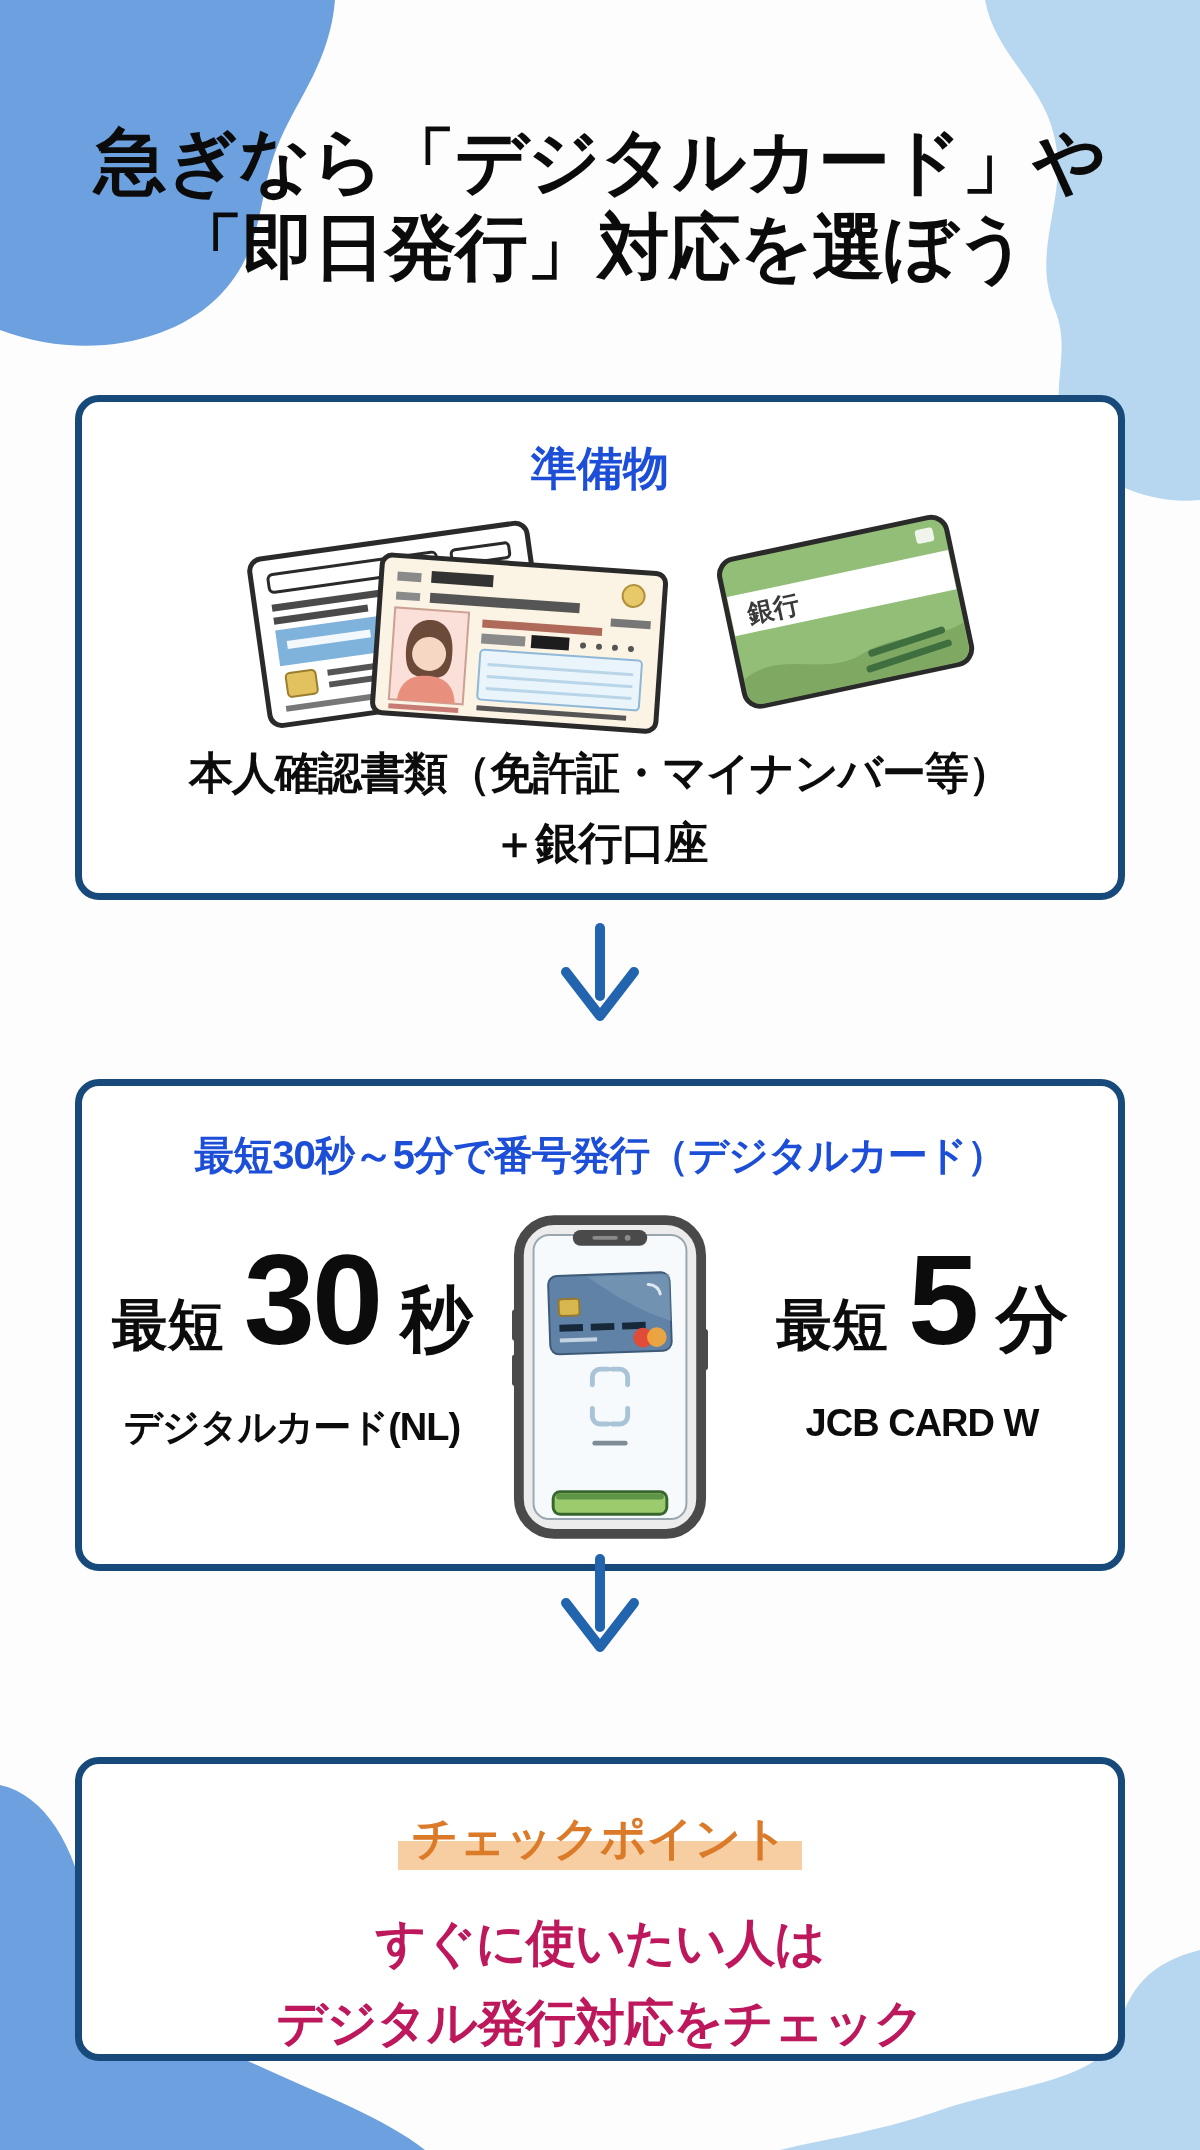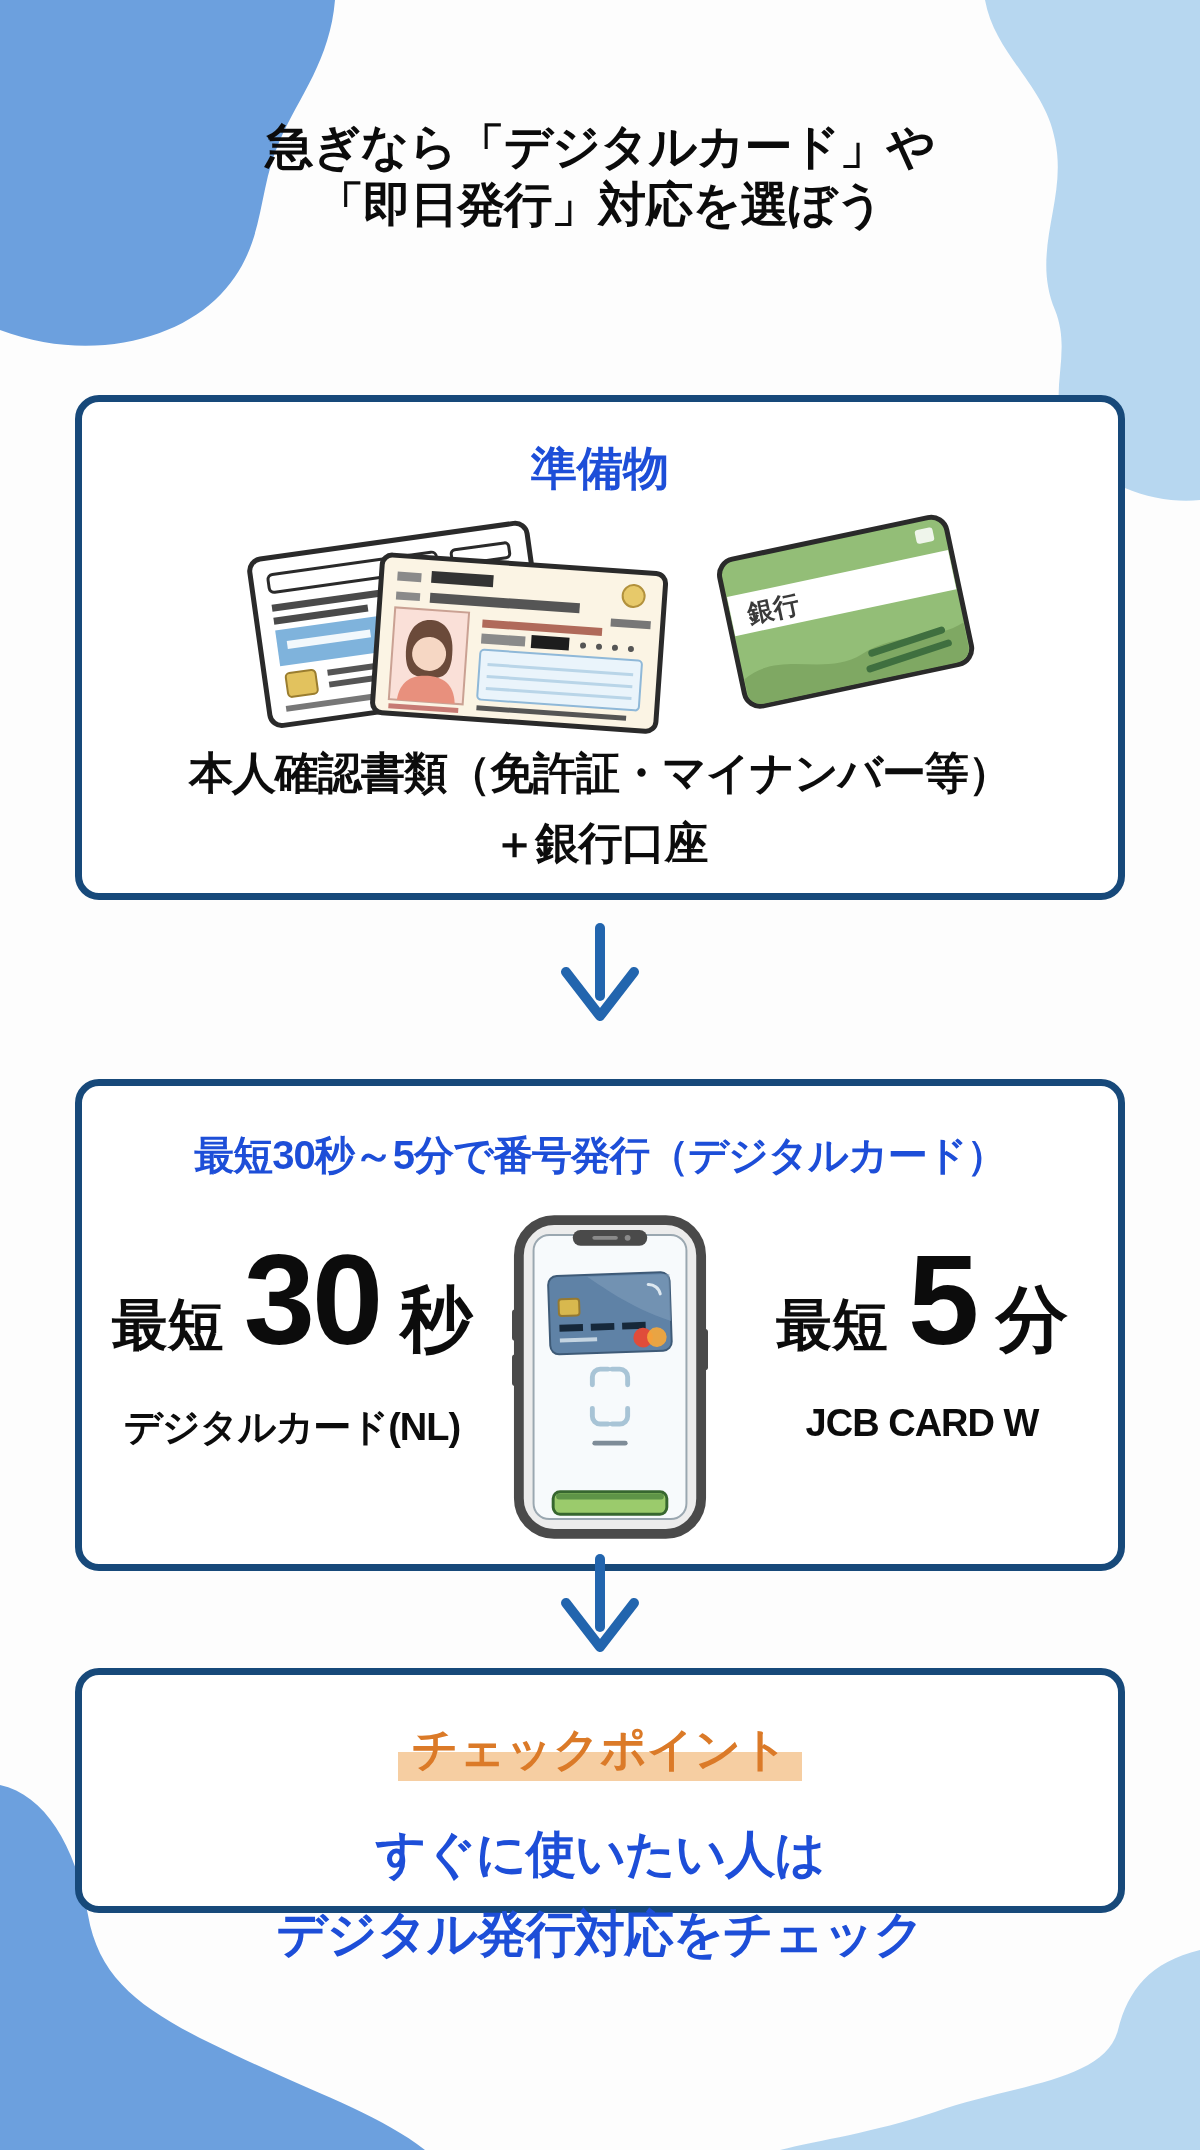--- a/index.html
+++ b/index.html
@@ -8,31 +8,31 @@
     position:relative;
     background:#FDFDFD;
     overflow:hidden;
     font-family:"Liberation Sans","DejaVu Sans",sans-serif;
     color:#0c0c0c;
   }
   .bg-blobs { position:absolute; left:0; top:0; z-index:0; }
 
   .title {
     position:absolute; z-index:2; left:0; top:118px; width:1200px;
-    text-align:center; font-size:48px; font-weight:800; line-height:1.2;
+    text-align:center; font-size:72px; font-weight:800; line-height:1.2;
     letter-spacing:-1px; color:#0b0b0b;
   }
 
   .panel {
     position:absolute; z-index:2; left:75px; width:1050px;
     background:#ffffff; border:7px solid #17497A; border-radius:24px;
   }
   .panel-1 { top:395px;  height:505px; }
   .panel-2 { top:1046px; height:492px;margin-top:33px; }
-  .panel-3 { top:1668px; height:245px; }
+  .panel-3 { top:1757px; height:304px; }
 
   .panel-heading {
     position:absolute; left:0; width:100%; text-align:center;
     font-weight:800; color:#1d4ed8;
   }
   .p1-heading { top:36px; font-size:46px; }
   .p2-heading { top:42px; font-size:40px; letter-spacing:-1px; }
 
   .illus { position:absolute; }
   .illus-cards    { left:140px; top:100px; }
@@ -64,21 +64,21 @@
 
   .checkpoint {
     position:absolute; top:44px; left:0; width:100%; text-align:center;
   }
   .checkpoint span {
     display:inline-block; font-size:46px; font-weight:800; color:#DB7A28;
     padding:0 14px;
     background:linear-gradient(to bottom, transparent 54%, #F6CEA2 54%, #F6CEA2 100%);
   }
   .p3-line { position:absolute; left:0; width:100%; text-align:center;
-    font-size:50px; font-weight:800; letter-spacing:-1px; color:#1d4ed8; }
+    font-size:50px; font-weight:800; letter-spacing:-1px; color:#be185d; }
   .p3-line.l1 { top:146px; }
   .p3-line.l2 { top:226px; }
 </style>
 </head>
 <body>
 
 <svg class="bg-blobs" width="1200" height="2150" viewBox="0 0 1200 2150" aria-hidden="true">
   <path d="M0,0 L335,0 C330,60 300,95 280,140 C255,195 268,250 215,300 C170,342 85,362 0,330 Z" fill="#6CA0DE"></path>
   <path d="M1200,0 L985,0 C995,55 1045,85 1055,140 C1068,200 1030,250 1055,310 C1075,360 1040,400 1075,450 C1100,487 1160,505 1200,500 Z" fill="#B7D7F0"></path>
   <path d="M0,1785 C45,1795 75,1845 88,1915 C100,1985 150,2015 235,2055 C320,2095 380,2115 425,2150 L0,2150 Z" fill="#6CA0DE"></path>

